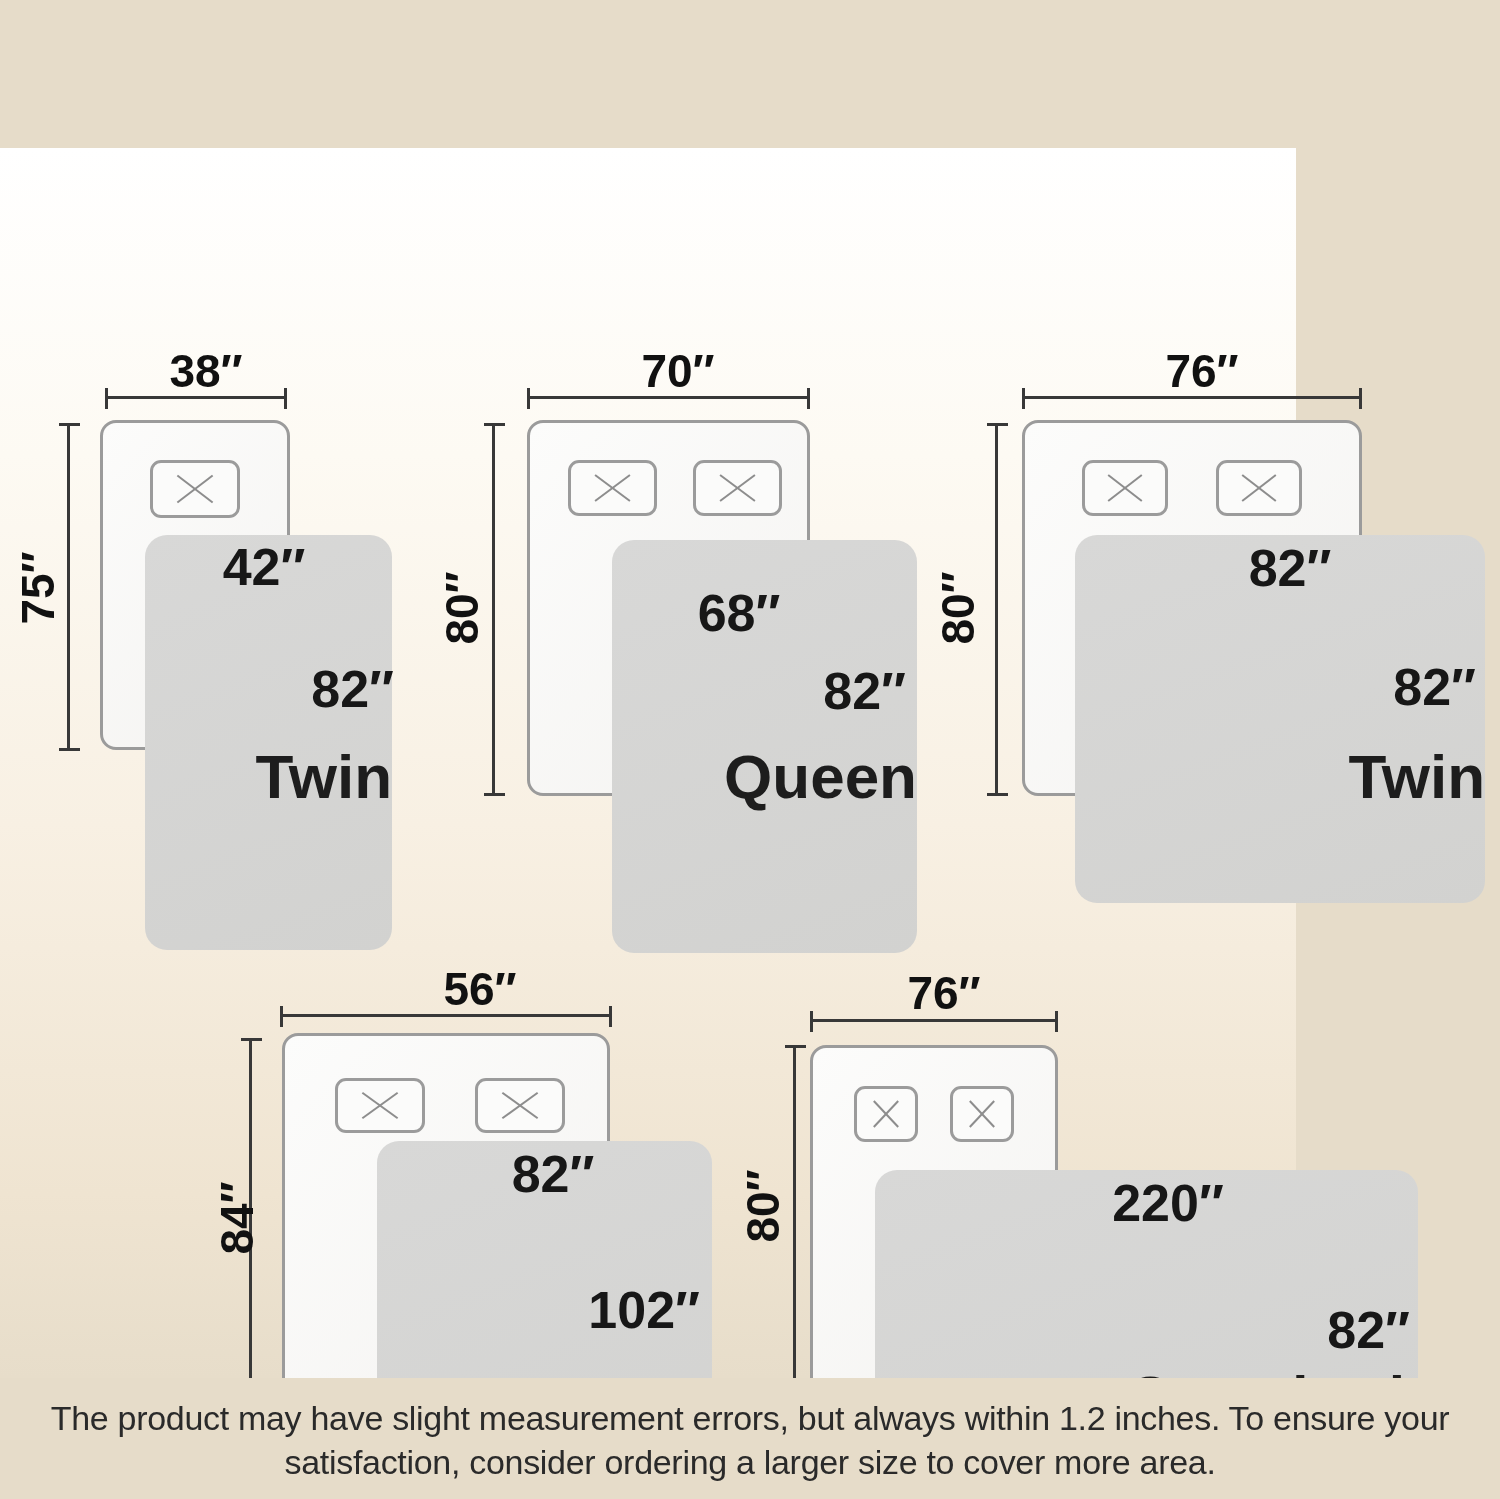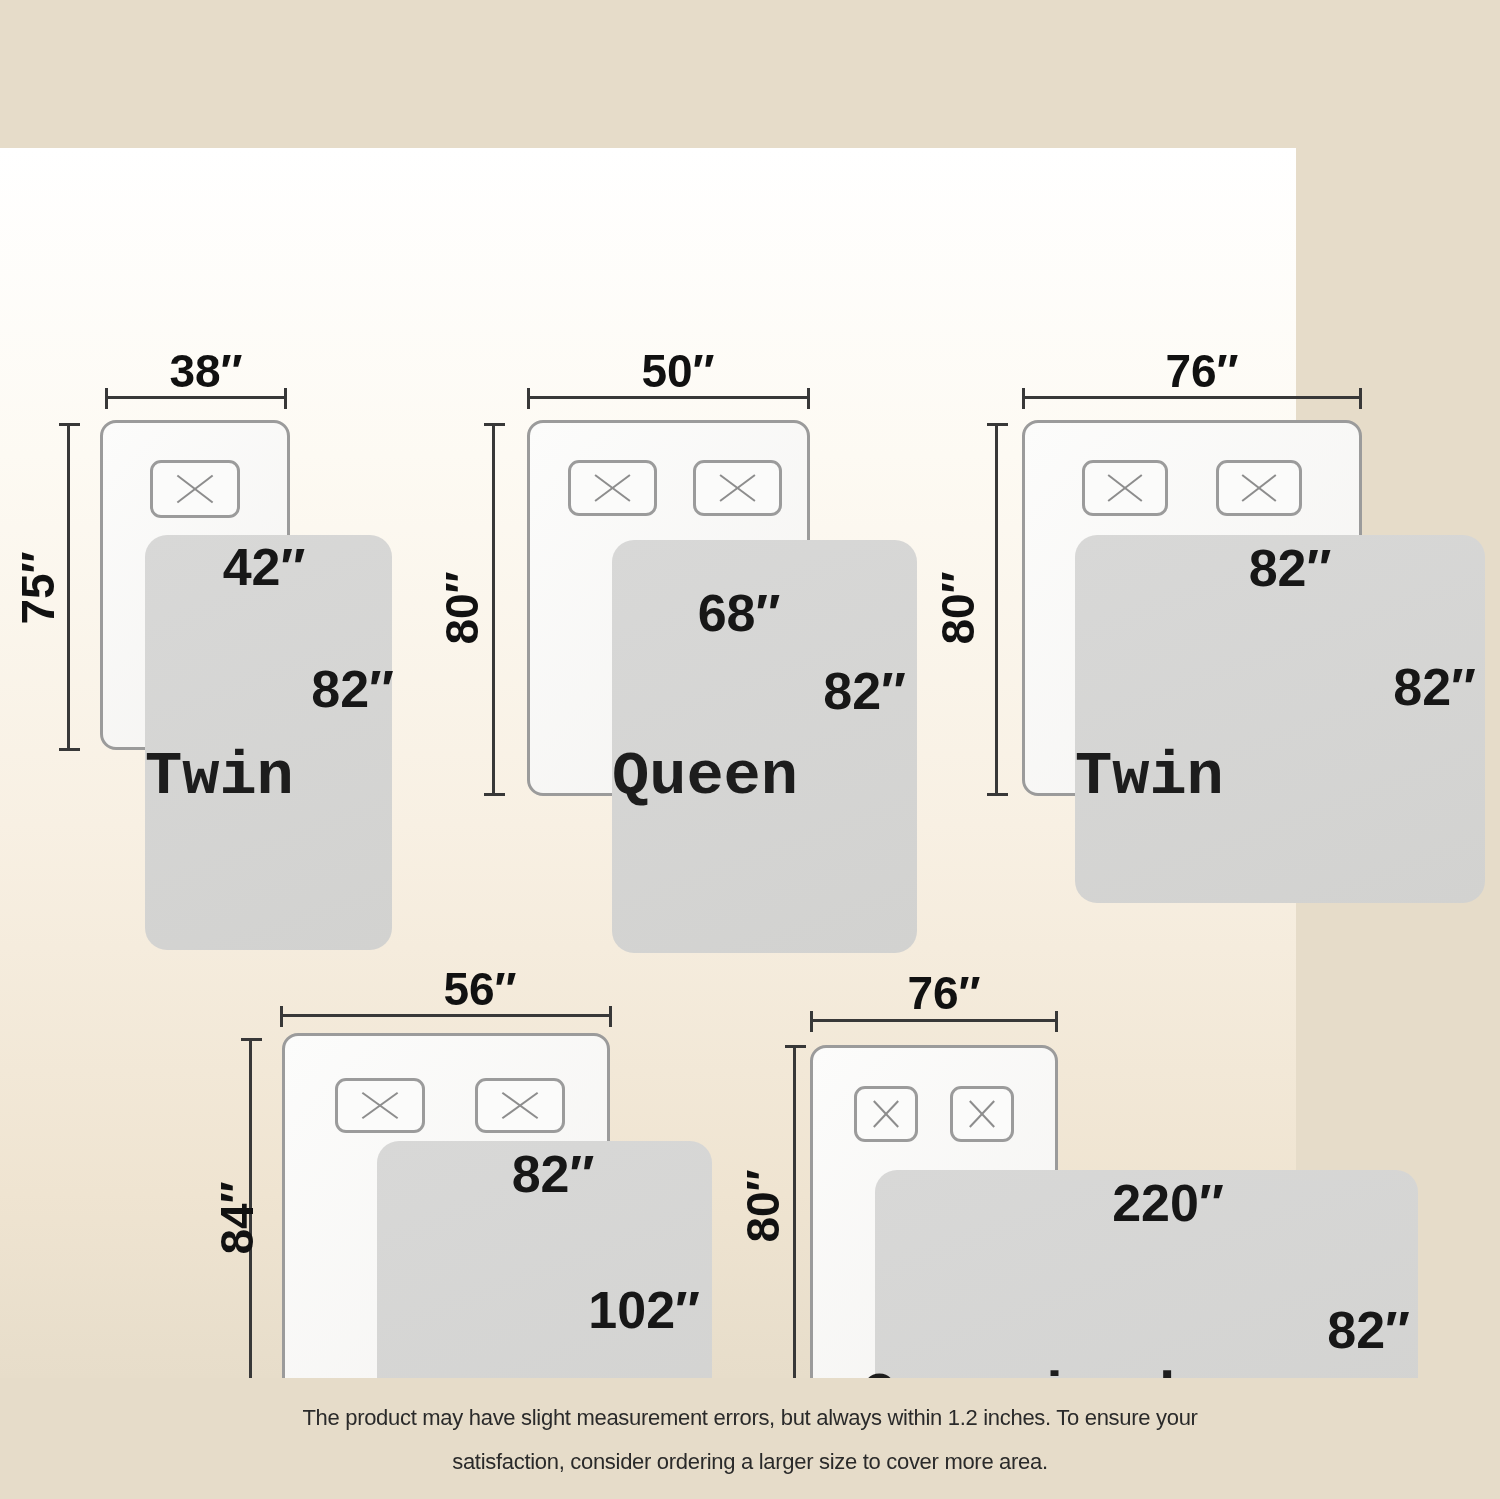--- a/index.html
+++ b/index.html
@@ -22,21 +22,21 @@
   .page-title {
     font-size: 76px; font-weight: 700; color: #161616; letter-spacing: 2px;
   }
   .band-bottom {
     position: absolute; left: 0; top: 1378px; width: 1500px; height: 121px;
     background: #e6dcc9;
     display: flex; flex-direction: column; align-items: center; justify-content: flex-start;
     padding-top: 18px; box-sizing: border-box;
   }
   .disclaimer {
-    font-size: 22px; line-height: 44px; color: #2a2a2a; font-weight: 400;
+    font-size: 34px; line-height: 44px; color: #2a2a2a; font-weight: 400;
     letter-spacing: -0.3px;
   }
 
   
   .main {
     position: absolute; left: 0; top: 148px; width: 1296px; height: 1230px;
     background: linear-gradient(180deg,
       #ffffff 0%, #fdfaf3 25%, #f8f0e3 55%, #efe4d1 85%, #e7ddca 100%);
   }
 
@@ -95,21 +95,21 @@
     position: absolute; width: 140px;
     font-size: 52px; font-weight: 700; color: #171717;
     line-height: 54px; white-space: nowrap;
   }
   .blanket-label.bw { text-align: center; }
   .blanket-label.bl { text-align: right; }
 
   .size-name {
     position: absolute;
     font-size: 62px; font-weight: 700; color: #1d1d1d;
-    text-align: left; line-height: 64px; white-space: pre-line; font-family: Liberation Mono, monospace;
+    text-align: right; line-height: 64px; white-space: pre-line;
   }
 
   
   .g0 .dim-h       { left: 105px; top: 248px; width: 182px; }
   .g0 .dim-label.w { left: 136px; top: 198px; }
   .g0 .dim-v       { left: 67px;  top: 275px; height: 328px; }
   .g0 .dim-label.vert { left: -12px; top: 415px; }
   .g0 .mattress    { left: 100px; top: 272px; width: 190px; height: 330px; }
   .g0 .p1          { left: 47px;  top: 37px;  width: 90px;  height: 58px; }
   .g0 .blanket     { left: 145px; top: 387px; width: 247px; height: 415px; }
@@ -193,21 +193,21 @@
       </div>
       <div class="blanket"></div>
       <div class="blanket-label bw">42″</div>
       <div class="blanket-label bl">82″</div>
       <div class="size-name">Twin</div>
     </section>
 
     
     <section class="group g1">
       <div class="dim dim-h"></div>
-      <div class="dim-label w">50″</div>
+      <div class="dim-label w">70″</div>
       <div class="dim dim-v"></div>
       <div class="dim-label vert">80″</div>
       <div class="mattress">
         <div class="pillow p1">
           <svg viewBox="0 0 100 100" preserveAspectRatio="none">
               <line x1="29" y1="24" x2="71" y2="76"></line>
               <line x1="71" y1="24" x2="29" y2="76"></line>
             </svg>
         </div>
         <div class="pillow p2">

